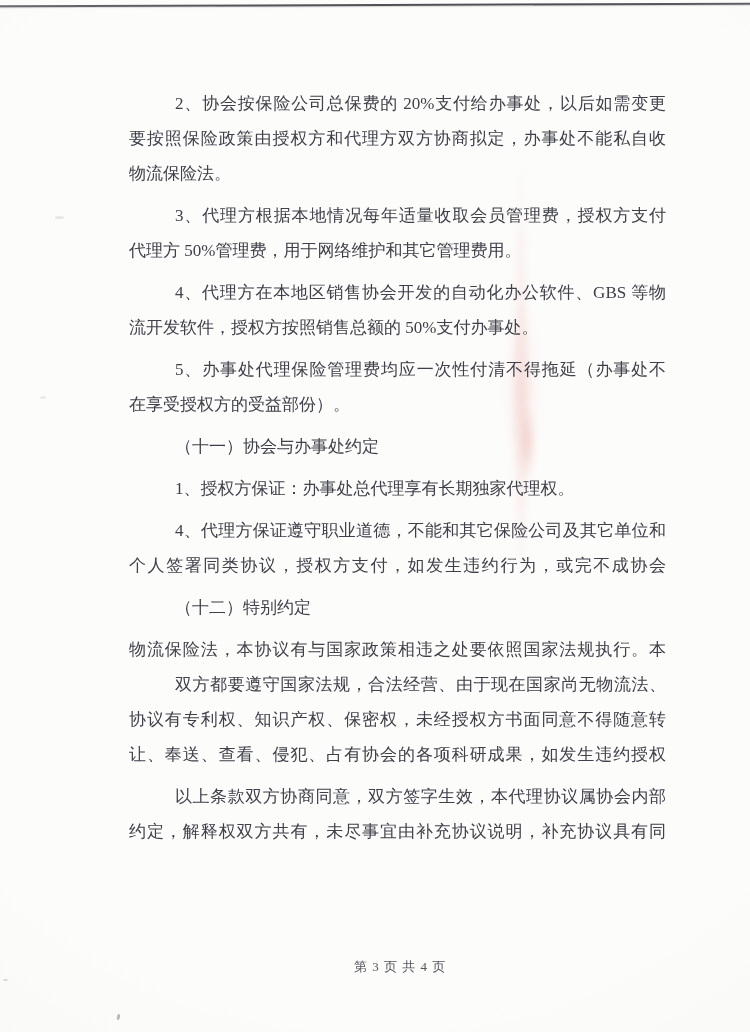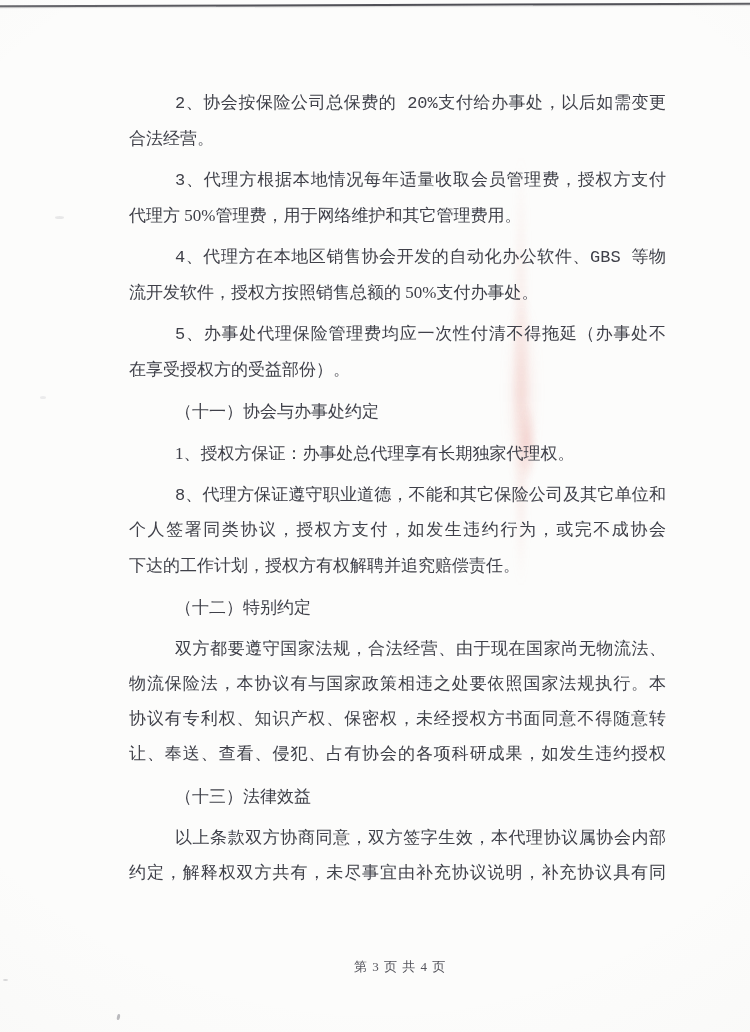--- a/index.html
+++ b/index.html
@@ -49,21 +49,21 @@
   .speck3{position:absolute;left:55px;top:216px;width:9px;height:3px;background:#dededf;opacity:.7;border-radius:50%;}
   .speck4{position:absolute;left:40px;top:396px;width:6px;height:3px;background:#e4e4e5;opacity:.7;border-radius:50%;}
 
   .doc{
     position:absolute;left:129px;top:86px;width:537px;
     color:var(--ink);font-size:17px;line-height:35px;
   }
   .para{margin:0 0 7px 0;}
   .line{height:35px;}
   .line.indent{text-indent:46px;}
-  .line.fill{text-align:justify;text-align-last:justify;font-family:Liberation Mono, monospace;}
+  .line.fill{text-align:justify;text-align-last:justify;}
 
   .footer{
     position:absolute;top:958px;left:25px;width:750px;
     text-align:center;font-size:13px;letter-spacing:1px;
     color:var(--footer-ink);
   }
 </style>
 </head>
 <body>
 
@@ -73,56 +73,53 @@
 <div class="stain2"></div>
 <div class="stain3"></div>
 <div class="speck1"></div>
 <div class="speck2"></div>
 <div class="speck3"></div>
 <div class="speck4"></div>
 
 <div class="doc">
     <div class="para">
       <div class="line indent fill">2、协会按保险公司总保费的 20%支付给办事处，以后如需变更</div>
-      <div class="line">合法经营。</div>
+      <div class="line fill">要按照保险政策由授权方和代理方双方协商拟定，办事处不能私自收</div>
+      <div class="line">物流保险法。</div>
     </div>
     <div class="para">
       <div class="line indent fill">3、代理方根据本地情况每年适量收取会员管理费，授权方支付</div>
       <div class="line">代理方 50%管理费，用于网络维护和其它管理费用。</div>
     </div>
     <div class="para">
       <div class="line indent fill">4、代理方在本地区销售协会开发的自动化办公软件、GBS 等物</div>
       <div class="line">流开发软件，授权方按照销售总额的 50%支付办事处。</div>
     </div>
     <div class="para">
       <div class="line indent fill">5、办事处代理保险管理费均应一次性付清不得拖延（办事处不</div>
       <div class="line">在享受授权方的受益部份）。</div>
     </div>
     <div class="para">
       <div class="line indent">（十一）协会与办事处约定</div>
     </div>
     <div class="para">
       <div class="line indent">1、授权方保证：办事处总代理享有长期独家代理权。</div>
     </div>
     <div class="para">
-      <div class="line indent fill">8、代理方保证遵守职业道德，不能和其它保险公司及其它单位和</div>
+      <div class="line indent fill">4、代理方保证遵守职业道德，不能和其它保险公司及其它单位和</div>
       <div class="line fill">个人签署同类协议，授权方支付，如发生违约行为，或完不成协会</div>
-      <div class="line">下达的工作计划，授权方有权解聘并追究赔偿责任。</div>
     </div>
     <div class="para">
       <div class="line indent">（十二）特别约定</div>
     </div>
     <div class="para">
+      <div class="line fill">物流保险法，本协议有与国家政策相违之处要依照国家法规执行。本</div>
       <div class="line indent fill">双方都要遵守国家法规，合法经营、由于现在国家尚无物流法、</div>
-      <div class="line fill">物流保险法，本协议有与国家政策相违之处要依照国家法规执行。本</div>
       <div class="line fill">协议有专利权、知识产权、保密权，未经授权方书面同意不得随意转</div>
       <div class="line fill">让、奉送、查看、侵犯、占有协会的各项科研成果，如发生违约授权</div>
-    </div>
-    <div class="para">
-      <div class="line indent">（十三）法律效益</div>
     </div>
     <div class="para">
       <div class="line indent fill">以上条款双方协商同意，双方签字生效，本代理协议属协会内部</div>
       <div class="line fill">约定，解释权双方共有，未尽事宜由补充协议说明，补充协议具有同</div>
     </div>
   </div>
 
 <div class="footer">第 3 页 共 4 页</div>
 
 </body></html>

